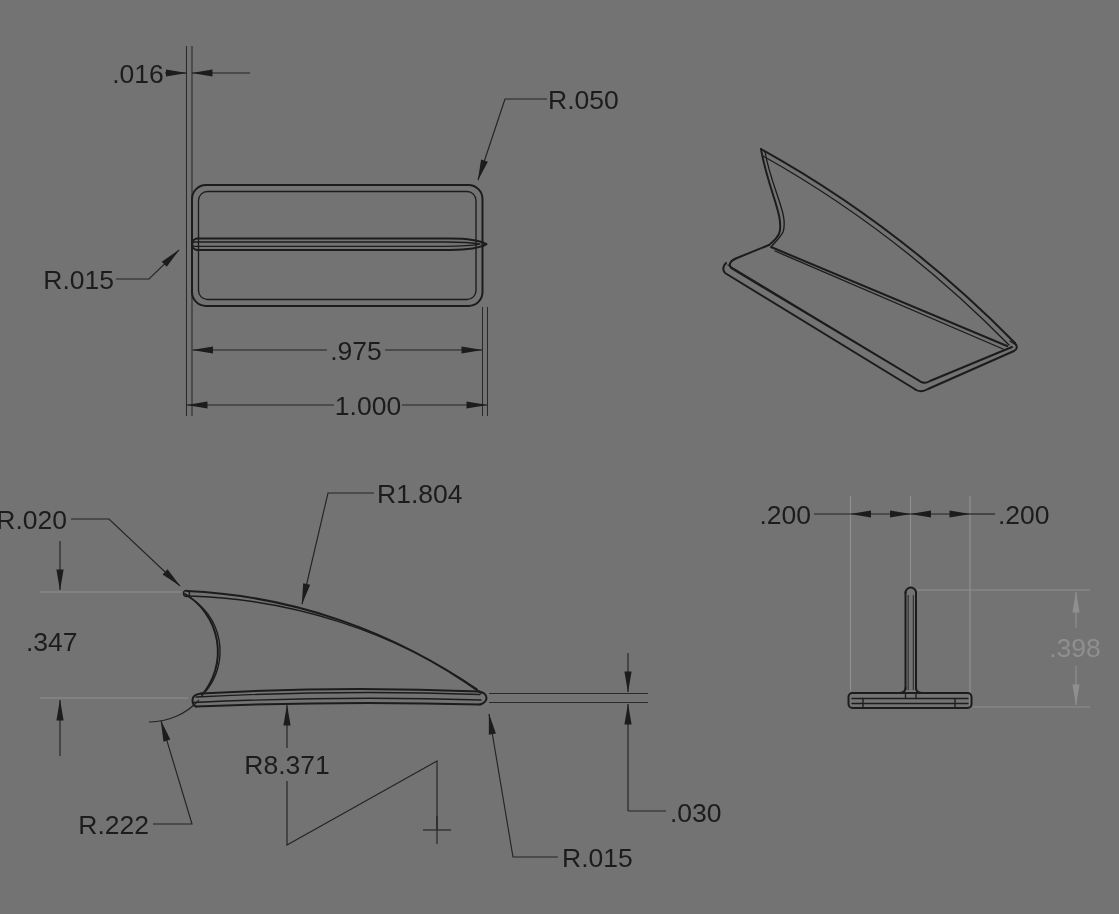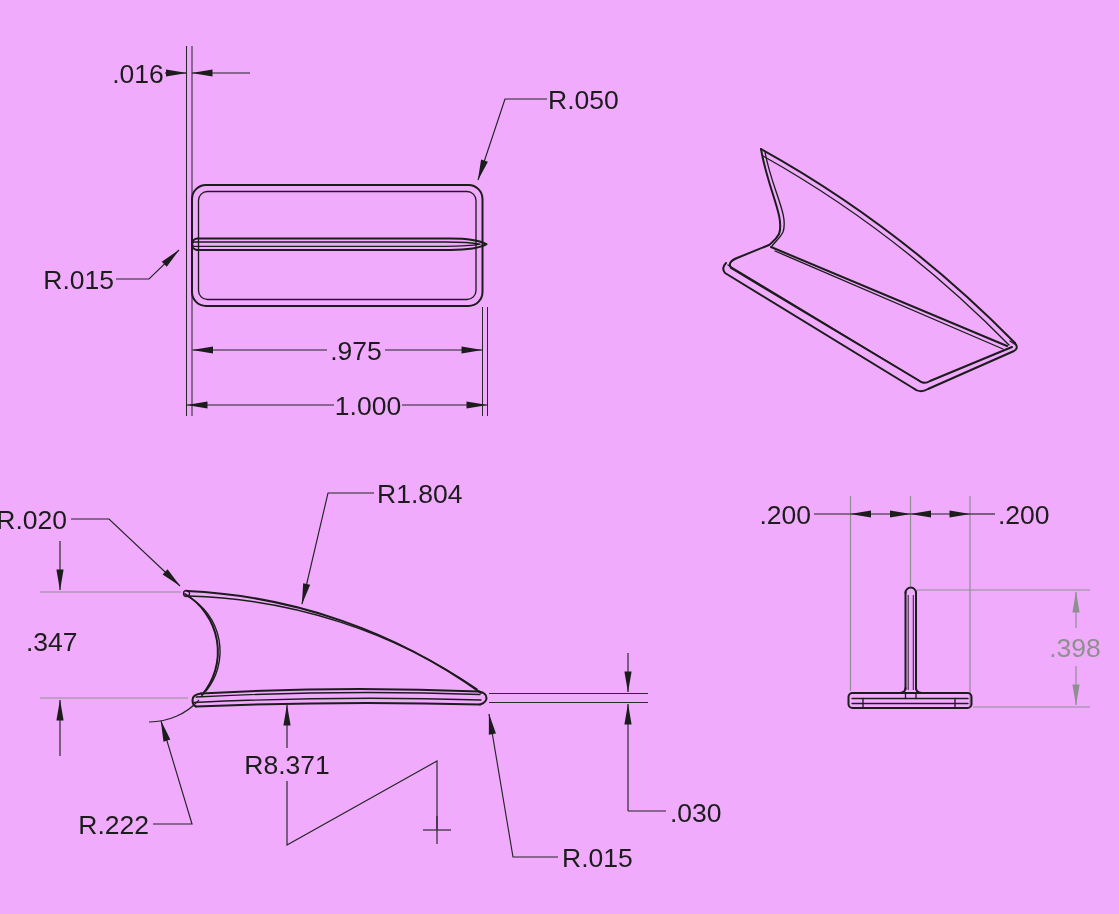--- a/index.html
+++ b/index.html
@@ -1,16 +1,16 @@
 <!DOCTYPE html>
 <html><head>
 <meta charset="utf-8">
 <style>
   html,body{margin:0;padding:0;background:#ffffff;}
-  .stage{position:relative;width:1119px;height:914px;background:#f0abfc;overflow:hidden;}
+  .stage{position:relative;width:1119px;height:914px;background:#737373;overflow:hidden;}
   svg{display:block;}
   .t{font-family:"Liberation Sans","DejaVu Sans",sans-serif;font-size:26.5px;fill:#1c1c1c;letter-spacing:0px;}
   .tg{fill:#8f8f8f;}
   .edge{stroke:#1c1c1c;stroke-width:2;fill:none;stroke-linecap:round;stroke-linejoin:round;}
   .edge2{stroke:#1c1c1c;stroke-width:1.35;fill:none;stroke-linecap:round;stroke-linejoin:round;}
   .dim{stroke:#242424;stroke-width:1.15;fill:none;}
   .ext{stroke:#2a2a2a;stroke-width:1.05;fill:none;}
   .ref{stroke:#8f8f8f;stroke-width:1.2;fill:none;}
 </style>
 </head>

